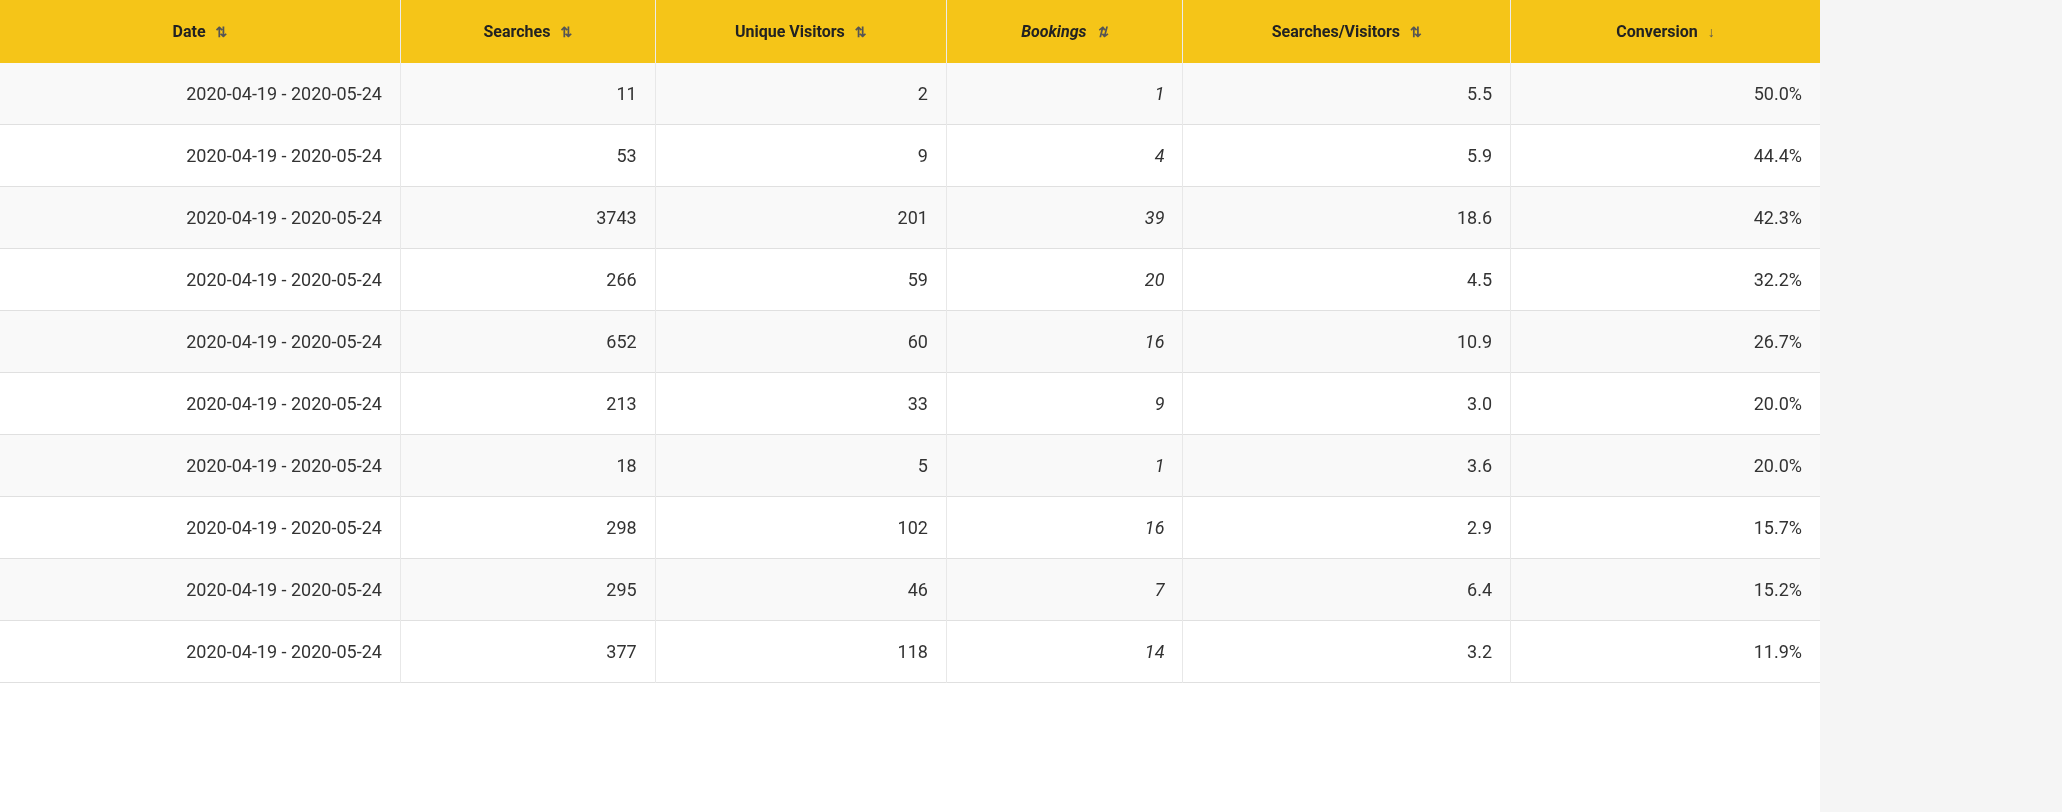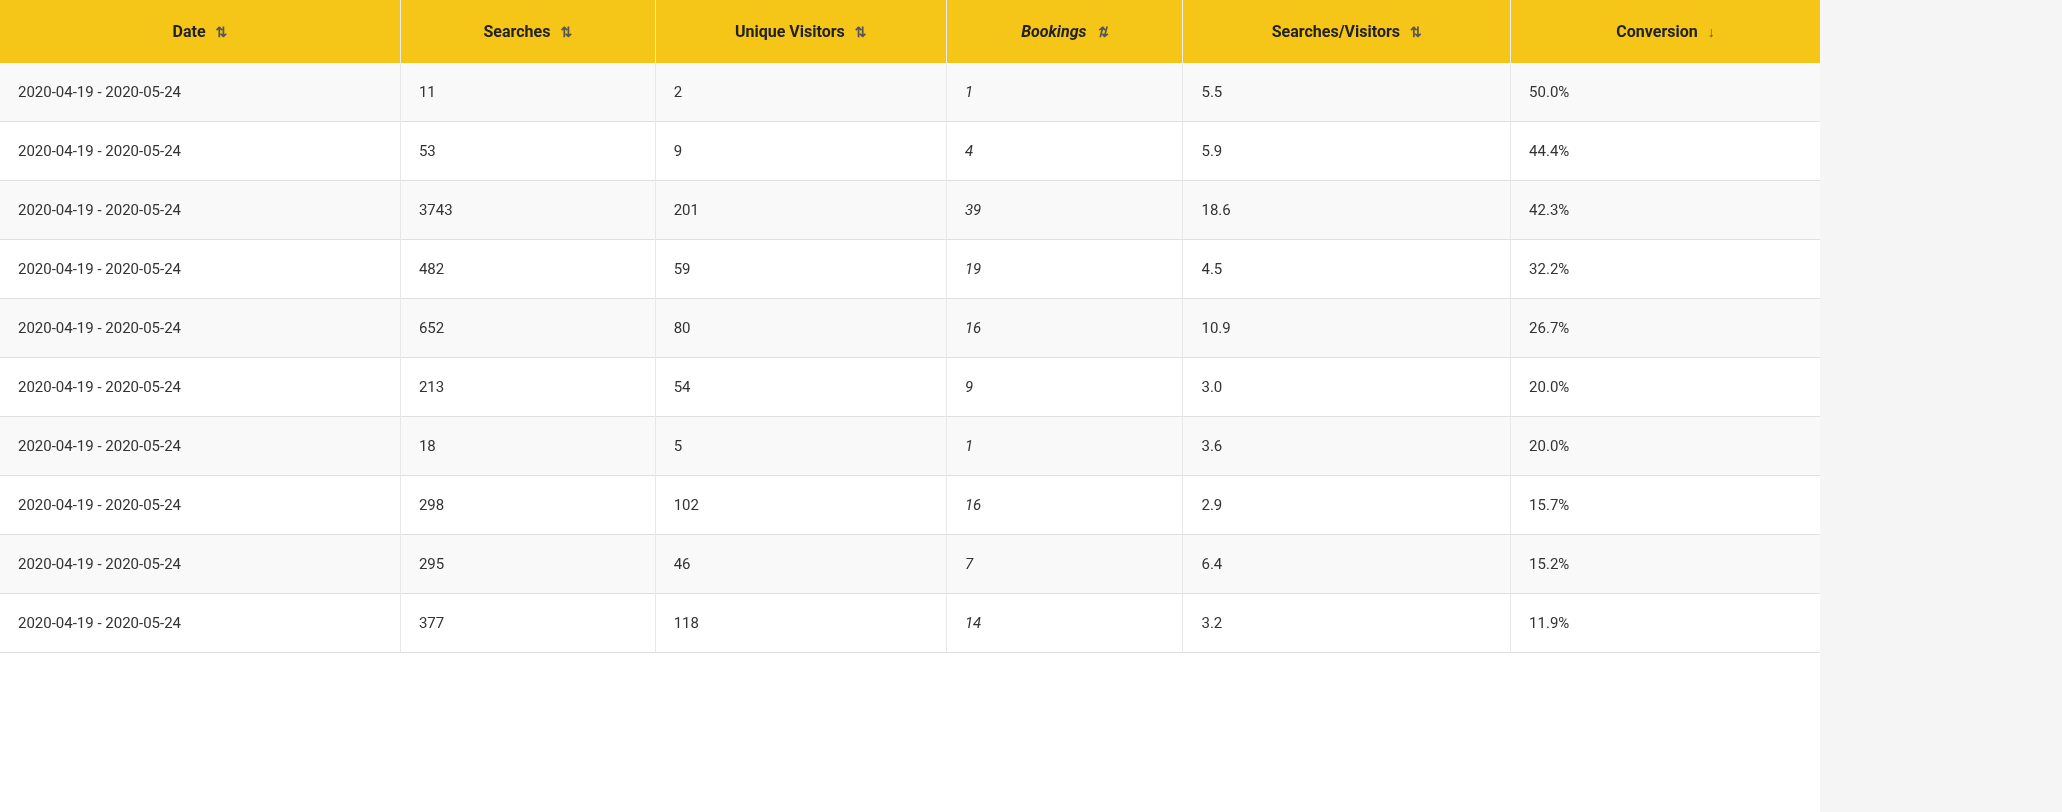--- a/index.html
+++ b/index.html
@@ -58,22 +58,22 @@
     tbody tr:nth-child(odd) {
       background: #f9f9f9;
     }
 
     tbody tr:nth-child(even) {
       background: #ffffff;
     }
 
     tbody td {
       padding: 20px 18px;
-      text-align: left;
-      font-size: 15px;
+      text-align: right;
+      font-size: 18px;
       color: #333;
       border-right: 1px solid #e8e8e8;
     }
 
     tbody td:last-child {
       border-right: none;
     }
 
     
     .col-date { width: 22%; }
@@ -136,38 +136,38 @@
         <tr>
           <td class="col-date">2020-04-19 - 2020-05-24</td>
           <td class="col-searches">3743</td>
           <td class="col-visitors">201</td>
           <td class="col-bookings">39</td>
           <td class="col-sv-ratio">18.6</td>
           <td class="col-conversion">42.3%</td>
         </tr>
         <tr>
           <td class="col-date">2020-04-19 - 2020-05-24</td>
-          <td class="col-searches">482</td>
+          <td class="col-searches">266</td>
           <td class="col-visitors">59</td>
-          <td class="col-bookings">19</td>
+          <td class="col-bookings">20</td>
           <td class="col-sv-ratio">4.5</td>
           <td class="col-conversion">32.2%</td>
         </tr>
         <tr>
           <td class="col-date">2020-04-19 - 2020-05-24</td>
           <td class="col-searches">652</td>
-          <td class="col-visitors">80</td>
+          <td class="col-visitors">60</td>
           <td class="col-bookings">16</td>
           <td class="col-sv-ratio">10.9</td>
           <td class="col-conversion">26.7%</td>
         </tr>
         <tr>
           <td class="col-date">2020-04-19 - 2020-05-24</td>
           <td class="col-searches">213</td>
-          <td class="col-visitors">54</td>
+          <td class="col-visitors">33</td>
           <td class="col-bookings">9</td>
           <td class="col-sv-ratio">3.0</td>
           <td class="col-conversion">20.0%</td>
         </tr>
         <tr>
           <td class="col-date">2020-04-19 - 2020-05-24</td>
           <td class="col-searches">18</td>
           <td class="col-visitors">5</td>
           <td class="col-bookings">1</td>
           <td class="col-sv-ratio">3.6</td>

